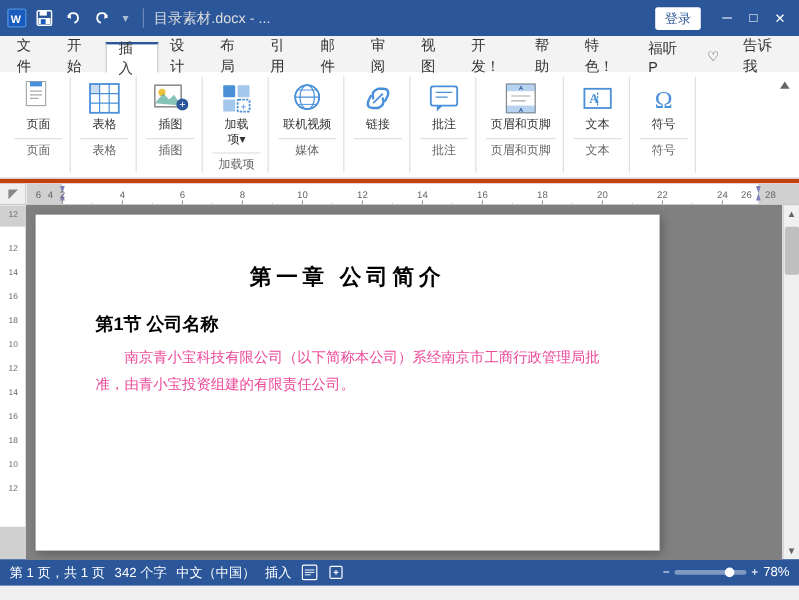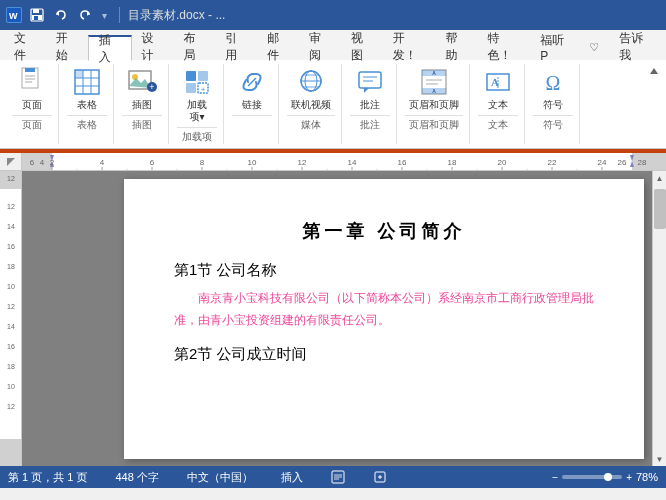--- a/index.html
+++ b/index.html
@@ -199,21 +199,21 @@
       background: white;
       border-right: 1px solid #c8c8c8;
       position: relative;
       overflow: hidden;
     }
     .doc-scroll-area {
       flex: 1;
       background: #808080;
       overflow: auto;
       display: flex;
-      justify-content: flex-end;
+      justify-content: flex-start;
       padding: 8px;
     }
     .doc-page {
       background: white;
       width: 520px;
       min-height: 280px;
       box-shadow: 2px 2px 8px rgba(0,0,0,0.3);
       padding: 40px 50px 30px 50px;
       position: relative;
     }
@@ -222,21 +222,21 @@
     .doc-chapter-title {
       text-align: center;
       font-size: 18px;
       font-weight: bold;
       margin-bottom: 18px;
       color: #000;
       letter-spacing: 4px;
     }
     .doc-section-title {
       font-size: 15px;
-      font-weight: normal;
+      font-weight: bold;
       margin-bottom: 8px;
       color: #000;
     }
     .doc-paragraph {
       font-size: 12px;
       line-height: 1.8;
       color: #ec4899;
       margin-bottom: 14px;
       text-indent: 2em;
     }
@@ -247,21 +247,21 @@
       background: #2b579a;
       display: flex;
       align-items: center;
       justify-content: space-between;
       padding: 0 8px;
       color: white;
       font-size: 11px;
     }
     .status-left {
       display: flex;
-      gap: 28px;
+      gap: 8px;
     }
     .status-right {
       display: flex;
       gap: 8px;
       align-items: center;
     }
     .zoom-bar {
       display: flex;
       align-items: center;
       gap: 4px;
@@ -316,20 +316,27 @@
         <svg width="14" height="14" viewBox="0 0 14 14">
           <path d="M11 7 Q11 3 7 3 Q3 3 3 7 Q3 10 6 11" fill="none" stroke="white" stroke-width="1.5"></path>
           <polygon points="12,5 9,4 9,8" fill="white"></polygon>
         </svg>
       </span>
       <span style="color:rgba(255,255,255,0.6);font-size:10px;">▾</span>
     </div>
     <span style="width:1px;height:16px;background:rgba(255,255,255,0.3);margin:0 4px;"></span>
     <span class="title-bar-title">目录素材.docx - ...</span>
   </div>
+  <div class="title-bar-right">
+    <button class="login-btn">登录</button>
+    <span style="width:8px;"></span>
+    <div class="win-ctrl">─</div>
+    <div class="win-ctrl">□</div>
+    <div class="win-ctrl close">✕</div>
+  </div>
 </div>
 
 <div class="ribbon">
 
   <div class="tab-bar">
     <div class="tab-item">文件</div>
     <div class="tab-item">开始</div>
     <div class="tab-item active active-highlight">插入</div>
     <div class="tab-item">设计</div>
     <div class="tab-item">布局</div>
@@ -418,49 +425,49 @@
           <div class="ribbon-btn-label">加载<br>项▾</div>
         </div>
       </div>
       <div class="ribbon-group-label">加载项</div>
     </div>
 
     <div class="ribbon-group">
       <div class="ribbon-group-items">
         <div class="ribbon-btn">
           <div class="ribbon-btn-icon">
-            <svg width="28" height="28" viewBox="0 0 28 28">
-              <path d="M10 14 Q8 8 14 6 L18 6 Q24 6 22 12 L20 16" fill="none" stroke="#4a90d9" stroke-width="2" stroke-linecap="round"></path>
-              <path d="M18 14 Q20 20 14 22 L10 22 Q4 22 6 16 L8 12" fill="none" stroke="#4a90d9" stroke-width="2" stroke-linecap="round"></path>
-              <line x1="10" y1="18" x2="18" y2="10" stroke="#4a90d9" stroke-width="1.5"></line>
-            </svg>
-          </div>
-          <div class="ribbon-btn-label">链接</div>
-        </div>
-      </div>
-      <div class="ribbon-group-label"></div>
-    </div>
-
-    <div class="ribbon-group">
-      <div class="ribbon-group-items">
-        <div class="ribbon-btn">
-          <div class="ribbon-btn-icon">
             <svg width="30" height="28" viewBox="0 0 30 28">
               <circle cx="15" cy="13" r="10" fill="none" stroke="#4a90d9" stroke-width="1.5"></circle>
               <circle cx="15" cy="13" r="10" fill="none" stroke="#4a90d9" stroke-width="1" stroke-dasharray="3,2"></circle>
               <ellipse cx="15" cy="13" rx="6" ry="10" fill="none" stroke="#4a90d9" stroke-width="1"></ellipse>
               <line x1="5" y1="13" x2="25" y2="13" stroke="#4a90d9" stroke-width="1"></line>
               <line x1="7" y1="7" x2="23" y2="7" stroke="#4a90d9" stroke-width="0.8"></line>
               <line x1="7" y1="19" x2="23" y2="19" stroke="#4a90d9" stroke-width="0.8"></line>
             </svg>
           </div>
           <div class="ribbon-btn-label">联机视频</div>
         </div>
       </div>
       <div class="ribbon-group-label">媒体</div>
+    </div>
+
+    <div class="ribbon-group">
+      <div class="ribbon-group-items">
+        <div class="ribbon-btn">
+          <div class="ribbon-btn-icon">
+            <svg width="28" height="28" viewBox="0 0 28 28">
+              <path d="M10 14 Q8 8 14 6 L18 6 Q24 6 22 12 L20 16" fill="none" stroke="#4a90d9" stroke-width="2" stroke-linecap="round"></path>
+              <path d="M18 14 Q20 20 14 22 L10 22 Q4 22 6 16 L8 12" fill="none" stroke="#4a90d9" stroke-width="2" stroke-linecap="round"></path>
+              <line x1="10" y1="18" x2="18" y2="10" stroke="#4a90d9" stroke-width="1.5"></line>
+            </svg>
+          </div>
+          <div class="ribbon-btn-label">链接</div>
+        </div>
+      </div>
+      <div class="ribbon-group-label"></div>
     </div>
 
     <div class="ribbon-group">
       <div class="ribbon-group-items">
         <div class="ribbon-btn">
           <div class="ribbon-btn-icon">
             <svg width="28" height="28" viewBox="0 0 28 28">
               <rect x="3" y="4" width="22" height="16" rx="2" fill="none" stroke="#4a90d9" stroke-width="1.5"></rect>
               <line x1="7" y1="9" x2="21" y2="9" stroke="#4a90d9" stroke-width="1"></line>
               <line x1="7" y1="13" x2="17" y2="13" stroke="#4a90d9" stroke-width="1"></line>
@@ -616,37 +623,36 @@
   </div>
 
   <div class="doc-scroll-area">
 
     <div class="doc-page">
       <h1 class="doc-chapter-title">第一章   公司简介</h1>
 
       <h2 class="doc-section-title">第1节  公司名称</h2>
       <p class="doc-paragraph">南京青小宝科技有限公司（以下简称本公司）系经南京市工商行政管理局批准，由青小宝投资组建的有限责任公司。</p>
 
-      <h2 class="doc-section-title">第2节  公司成立时间</h2>
     </div>
   </div>
 
   <div style="width:14px;background:#f0f0f0;border-left:1px solid #c8c8c8;display:flex;flex-direction:column;align-items:center;">
     <div style="width:14px;height:14px;display:flex;align-items:center;justify-content:center;cursor:pointer;font-size:8px;color:#666;">▲</div>
     <div style="flex:1;width:100%;position:relative;">
       <div style="width:12px;height:40px;background:#c0c0c0;border-radius:2px;margin:0 1px;margin-top:4px;"></div>
     </div>
     <div style="width:14px;height:14px;display:flex;align-items:center;justify-content:center;cursor:pointer;font-size:8px;color:#666;">▼</div>
   </div>
 </div>
 
 <div class="status-bar">
   <div class="status-left">
     <span>第 1 页，共 1 页</span>
-    <span>448 个字</span>
+    <span>342 个字</span>
     <span>中文（中国）</span>
     <span>插入</span>
     <span>
       <svg width="14" height="14" viewBox="0 0 14 14">
         <rect x="1" y="1" width="12" height="12" fill="none" stroke="white" stroke-width="1" rx="1"></rect>
         <line x1="3" y1="5" x2="11" y2="5" stroke="white" stroke-width="0.8"></line>
         <line x1="3" y1="7" x2="11" y2="7" stroke="white" stroke-width="0.8"></line>
         <line x1="3" y1="9" x2="8" y2="9" stroke="white" stroke-width="0.8"></line>
       </svg>
     </span>

